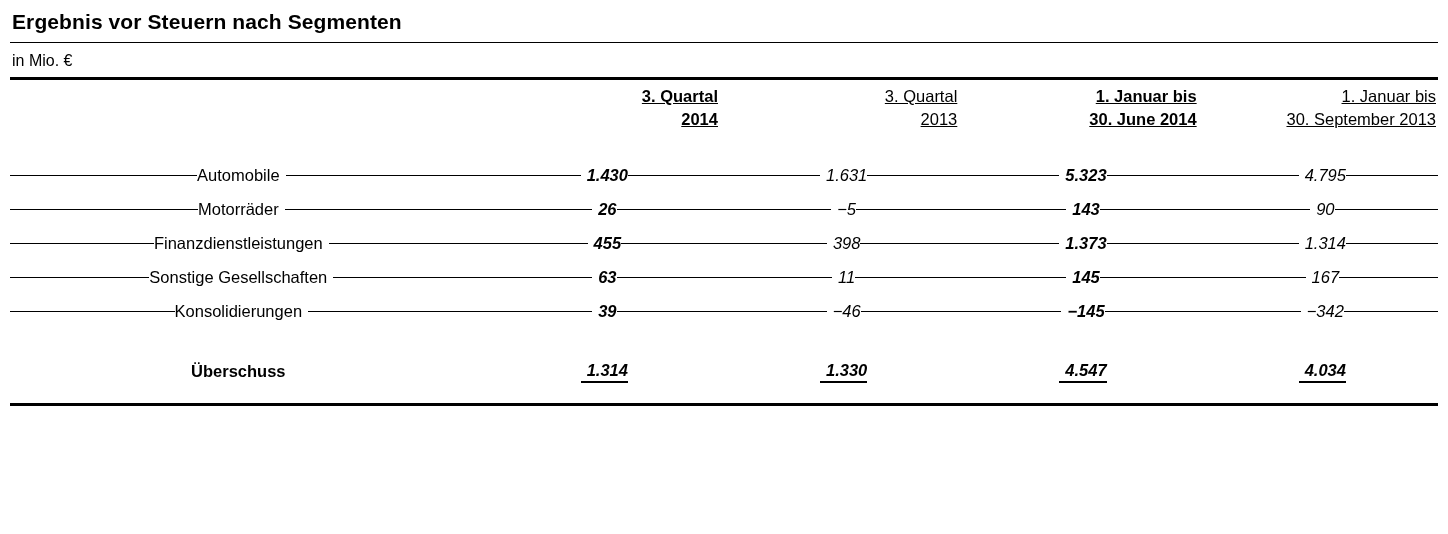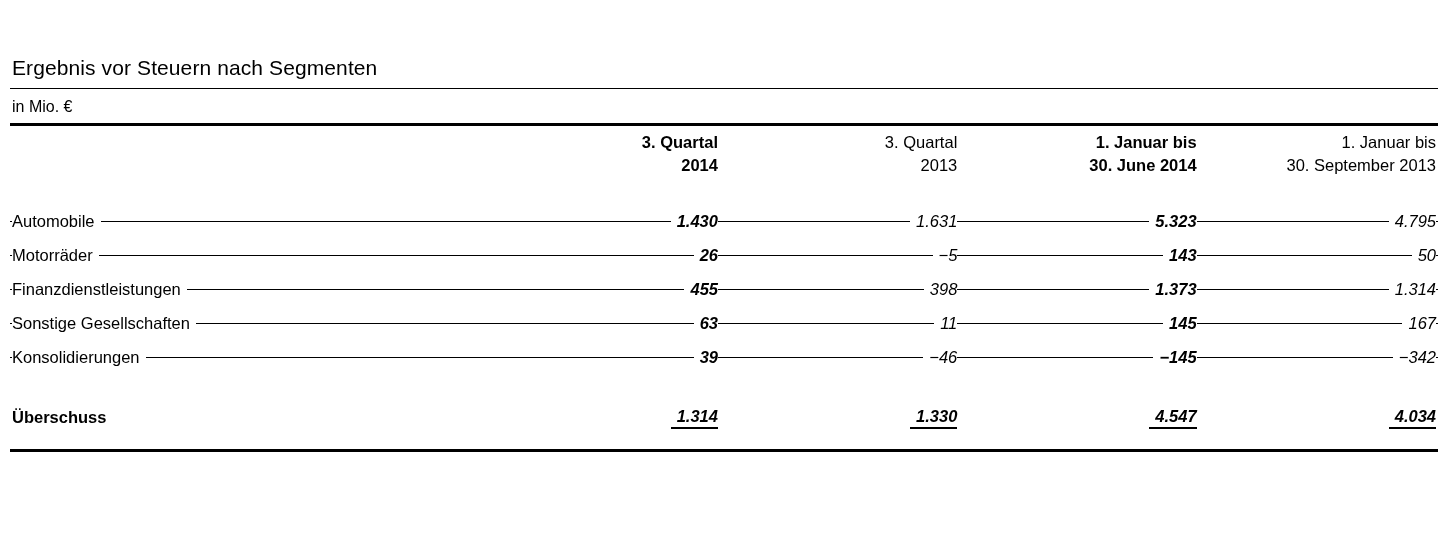--- a/index.html
+++ b/index.html
@@ -16,25 +16,24 @@
   }
   .sheet {
     width: 1448px;
     height: 534px;
     position: relative;
     box-sizing: border-box;
     padding: 0 10px;
   }
   .title {
     font-size: 21px;
-    font-weight: 400;
+    font-weight: 700;
     letter-spacing: 0.1px;
     padding: 9px 0 8px 2px;
     line-height: 1.2;
-    margin-top: 46px;
   }
   .rule-thin {
     border-top: 1px solid #000;
     height: 0;
   }
   .unit {
     font-size: 16px;
     padding: 8px 0 7px 2px;
     line-height: 1.2;
   }
@@ -53,20 +52,21 @@
     text-align: right;
     font-size: 16.5px;
     line-height: 1.35;
     font-weight: 400;
     padding: 5px 2px 7px 0;
     position: relative;
   }
   .hdr-cell.bold { font-weight: bold; }
   .hdr-rule {
     border-top: 3px solid #000;
+    text-decoration: underline;
   }
   .hdr-label-rule {
     border-top: 3px solid #000;
   }
   .row-label {
     font-size: 16.5px;
     padding: 0 10px 0 2px;
     white-space: nowrap;
     position: relative;
     line-height: 1.2;
@@ -76,20 +76,21 @@
     text-align: right;
     padding: 0 2px 0 10px;
     white-space: nowrap;
     position: relative;
     line-height: 1.2;
     font-style: italic;
   }
   .dataRow td {
     height: 34px;
     vertical-align: middle;
+    text-align: center;
   }
   .dataRow .leader {
     position: absolute;
     left: 0;
     right: 0;
     bottom: 50%;
     border-bottom: 1px solid #000;
     z-index: 0;
   }
   .dataRow .txt {
@@ -196,21 +197,21 @@
         <td class="row-num">
           <span class="leader"></span>
           <span class="txt">−5</span>
         </td>
         <td class="row-num bold">
           <span class="leader"></span>
           <span class="txt">143</span>
         </td>
         <td class="row-num">
           <span class="leader"></span>
-          <span class="txt">50</span>
+          <span class="txt">90</span>
         </td>
       </tr>
 
       <tr class="dataRow">
         <td class="row-label">
           <span class="leader"></span>
           <span class="txt">Finanzdienstleistungen</span>
         </td>
         <td class="row-num bold">
           <span class="leader"></span>

